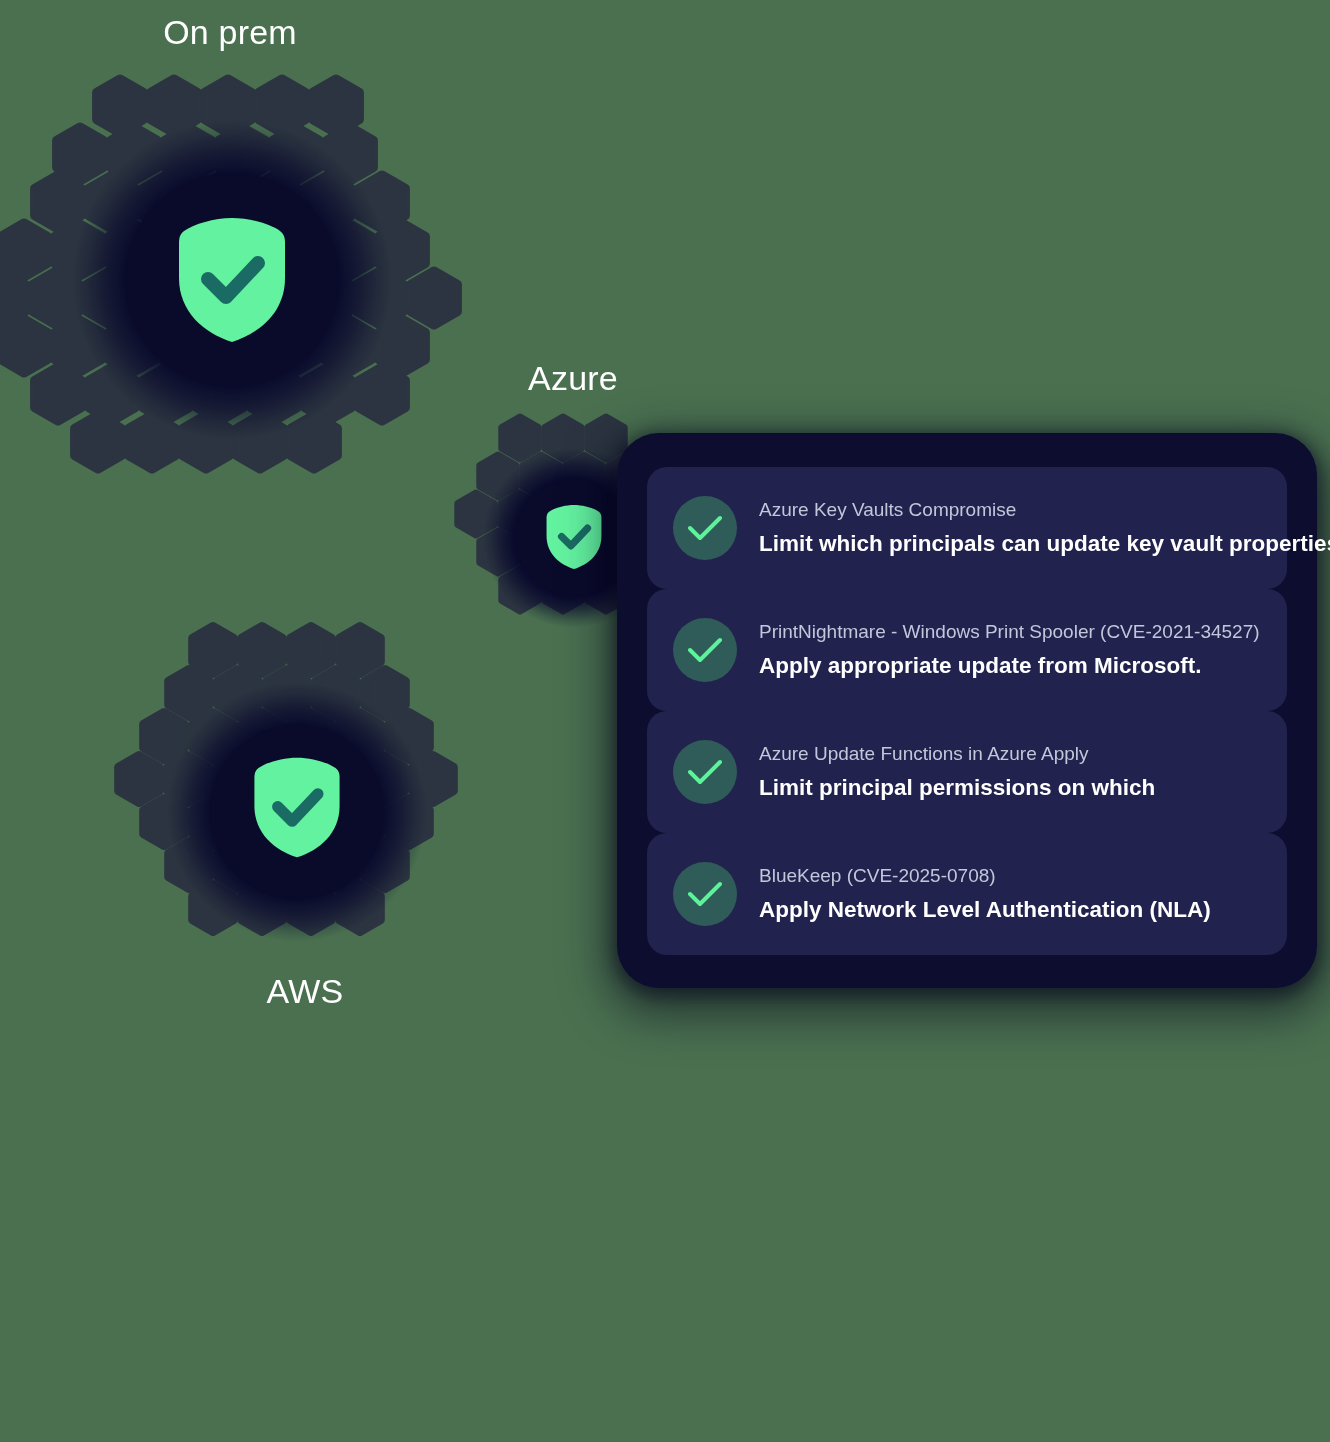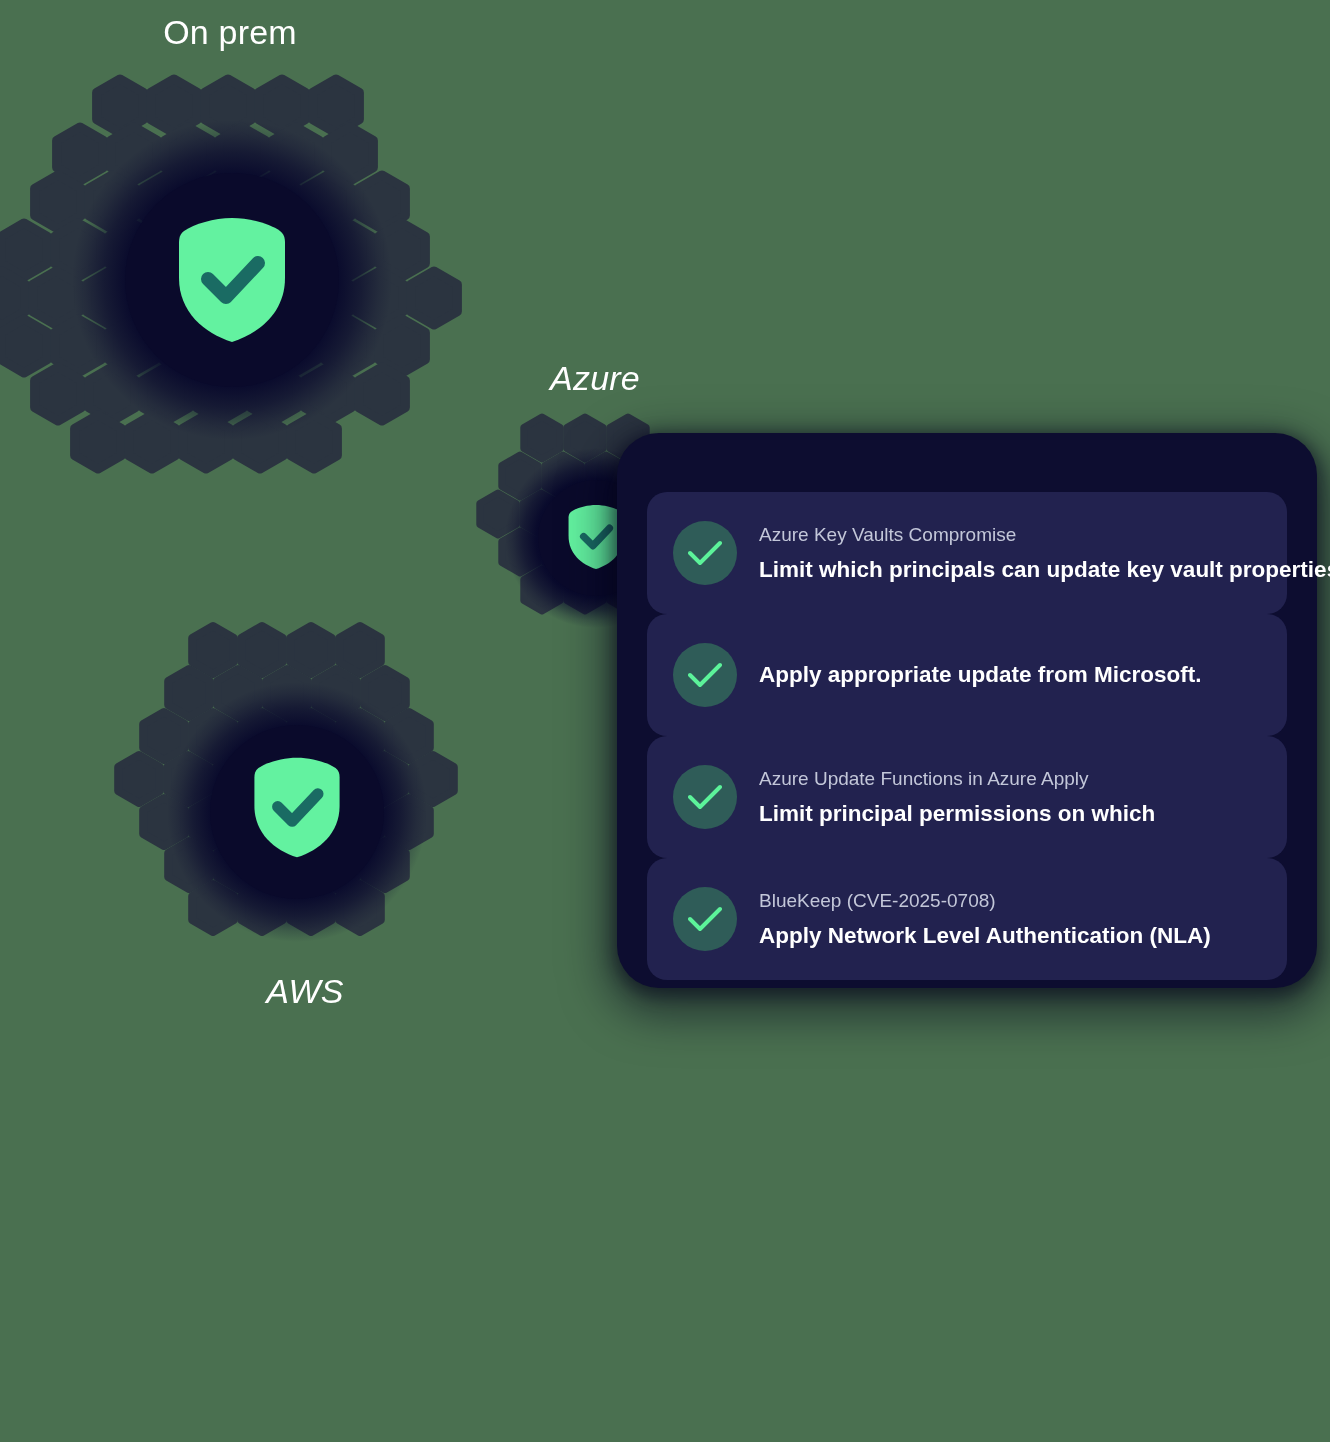--- a/index.html
+++ b/index.html
@@ -66,25 +66,25 @@
   .panel {
     position: absolute;
     left: 617px;
     top: 433px;
     width: 700px;
     height: 555px;
     background: #0d0d30;
     border-radius: 42px;
     box-shadow: 0 16px 46px 10px rgba(4,4,26,0.55),
                 0 4px 16px 4px rgba(4,4,26,0.45);
-    padding: 8px 30px;
+    padding: 18px 30px;
     box-sizing: border-box;
     display: flex;
     flex-direction: column;
-    justify-content: flex-end;
+    justify-content: center;
   }
   .card {
     background: #22224f;
     border-radius: 20px;
     height: 122px;
     display: flex;
     align-items: center;
     padding: 0 26px;
     box-sizing: border-box;
     position: relative;
@@ -204,21 +204,21 @@
 
   <div class="shield-wrap" style="left:196px; top:205px; width:112px; height:130px;">
     <svg viewBox="0 0 112 130" xmlns="http://www.w3.org/2000/svg" aria-hidden="true">
       <path d="M56 3 C38 3 18 9 8 16 C4 19 3 23 3 28 L3 63 C3 97 28 118 56 127
                C84 118 109 97 109 63 L109 28 C109 23 108 19 104 16 C94 9 74 3 56 3 Z" fill="#63f2a0"></path>
       <path d="M32 64 L50 82 L82 48" fill="none" stroke="#1a6b63" stroke-width="14" stroke-linecap="round" stroke-linejoin="round"></path>
     </svg>
   </div>
 </div>
 
-<div class="cluster" style="left:460px; top:360px; width:270px; height:290px;font-style:italic;">
+<div class="cluster" style="left:438px; top:360px; width:270px; height:290px;">
   <div class="cluster-label" style="top:0px; width:270px;">Azure</div>
 
   <div class="hexfield">
     <svg viewBox="0 0 270 290" xmlns="http://www.w3.org/2000/svg" aria-hidden="true">
       <defs>
         <g id="hexB">
           <path d="M0,-21 L18.2,-10.5 L18.2,10.5 L0,21 L-18.2,10.5 L-18.2,-10.5 Z" fill="#2b3440" stroke="#2b3440" stroke-width="7" stroke-linejoin="round"></path>
         </g>
       </defs>
       <g>
@@ -323,21 +323,21 @@
   <div class="core-disc" style="left:105px; top:115px; width:174px; height:174px;"></div>
 
   <div class="shield-wrap" style="left:147px; top:145px; width:90px; height:105px;">
     <svg viewBox="0 0 112 130" xmlns="http://www.w3.org/2000/svg" aria-hidden="true">
       <path d="M56 3 C38 3 18 9 8 16 C4 19 3 23 3 28 L3 63 C3 97 28 118 56 127
                C84 118 109 97 109 63 L109 28 C109 23 108 19 104 16 C94 9 74 3 56 3 Z" fill="#63f2a0"></path>
       <path d="M32 64 L50 82 L82 48" fill="none" stroke="#1a6b63" stroke-width="14" stroke-linecap="round" stroke-linejoin="round"></path>
     </svg>
   </div>
 
-  <div class="cluster-label" style="top:363px; width:400px;font-style:italic;">AWS</div>
+  <div class="cluster-label" style="top:363px; width:400px;">AWS</div>
 </div>
 
 <div class="panel">
 
   <div class="card">
     <div class="card-check">
       <svg width="34" height="26" viewBox="0 0 34 26" xmlns="http://www.w3.org/2000/svg" aria-hidden="true">
         <path d="M2 13 L12 23 L32 3" fill="none" stroke="#5cf39a" stroke-width="4" stroke-linecap="round" stroke-linejoin="round"></path>
       </svg>
     </div>
@@ -347,20 +347,21 @@
     </div>
   </div>
 
   <div class="card">
     <div class="card-check">
       <svg width="34" height="26" viewBox="0 0 34 26" xmlns="http://www.w3.org/2000/svg" aria-hidden="true">
         <path d="M2 13 L12 23 L32 3" fill="none" stroke="#5cf39a" stroke-width="4" stroke-linecap="round" stroke-linejoin="round"></path>
       </svg>
     </div>
     <div class="card-text">
+      <div class="card-sub">PrintNightmare - Windows Print Spooler (CVE-2021-34527)</div>
       <div class="card-title">Apply appropriate update from Microsoft.</div>
     </div>
   </div>
 
   <div class="card">
     <div class="card-check">
       <svg width="34" height="26" viewBox="0 0 34 26" xmlns="http://www.w3.org/2000/svg" aria-hidden="true">
         <path d="M2 13 L12 23 L32 3" fill="none" stroke="#5cf39a" stroke-width="4" stroke-linecap="round" stroke-linejoin="round"></path>
       </svg>
     </div>

